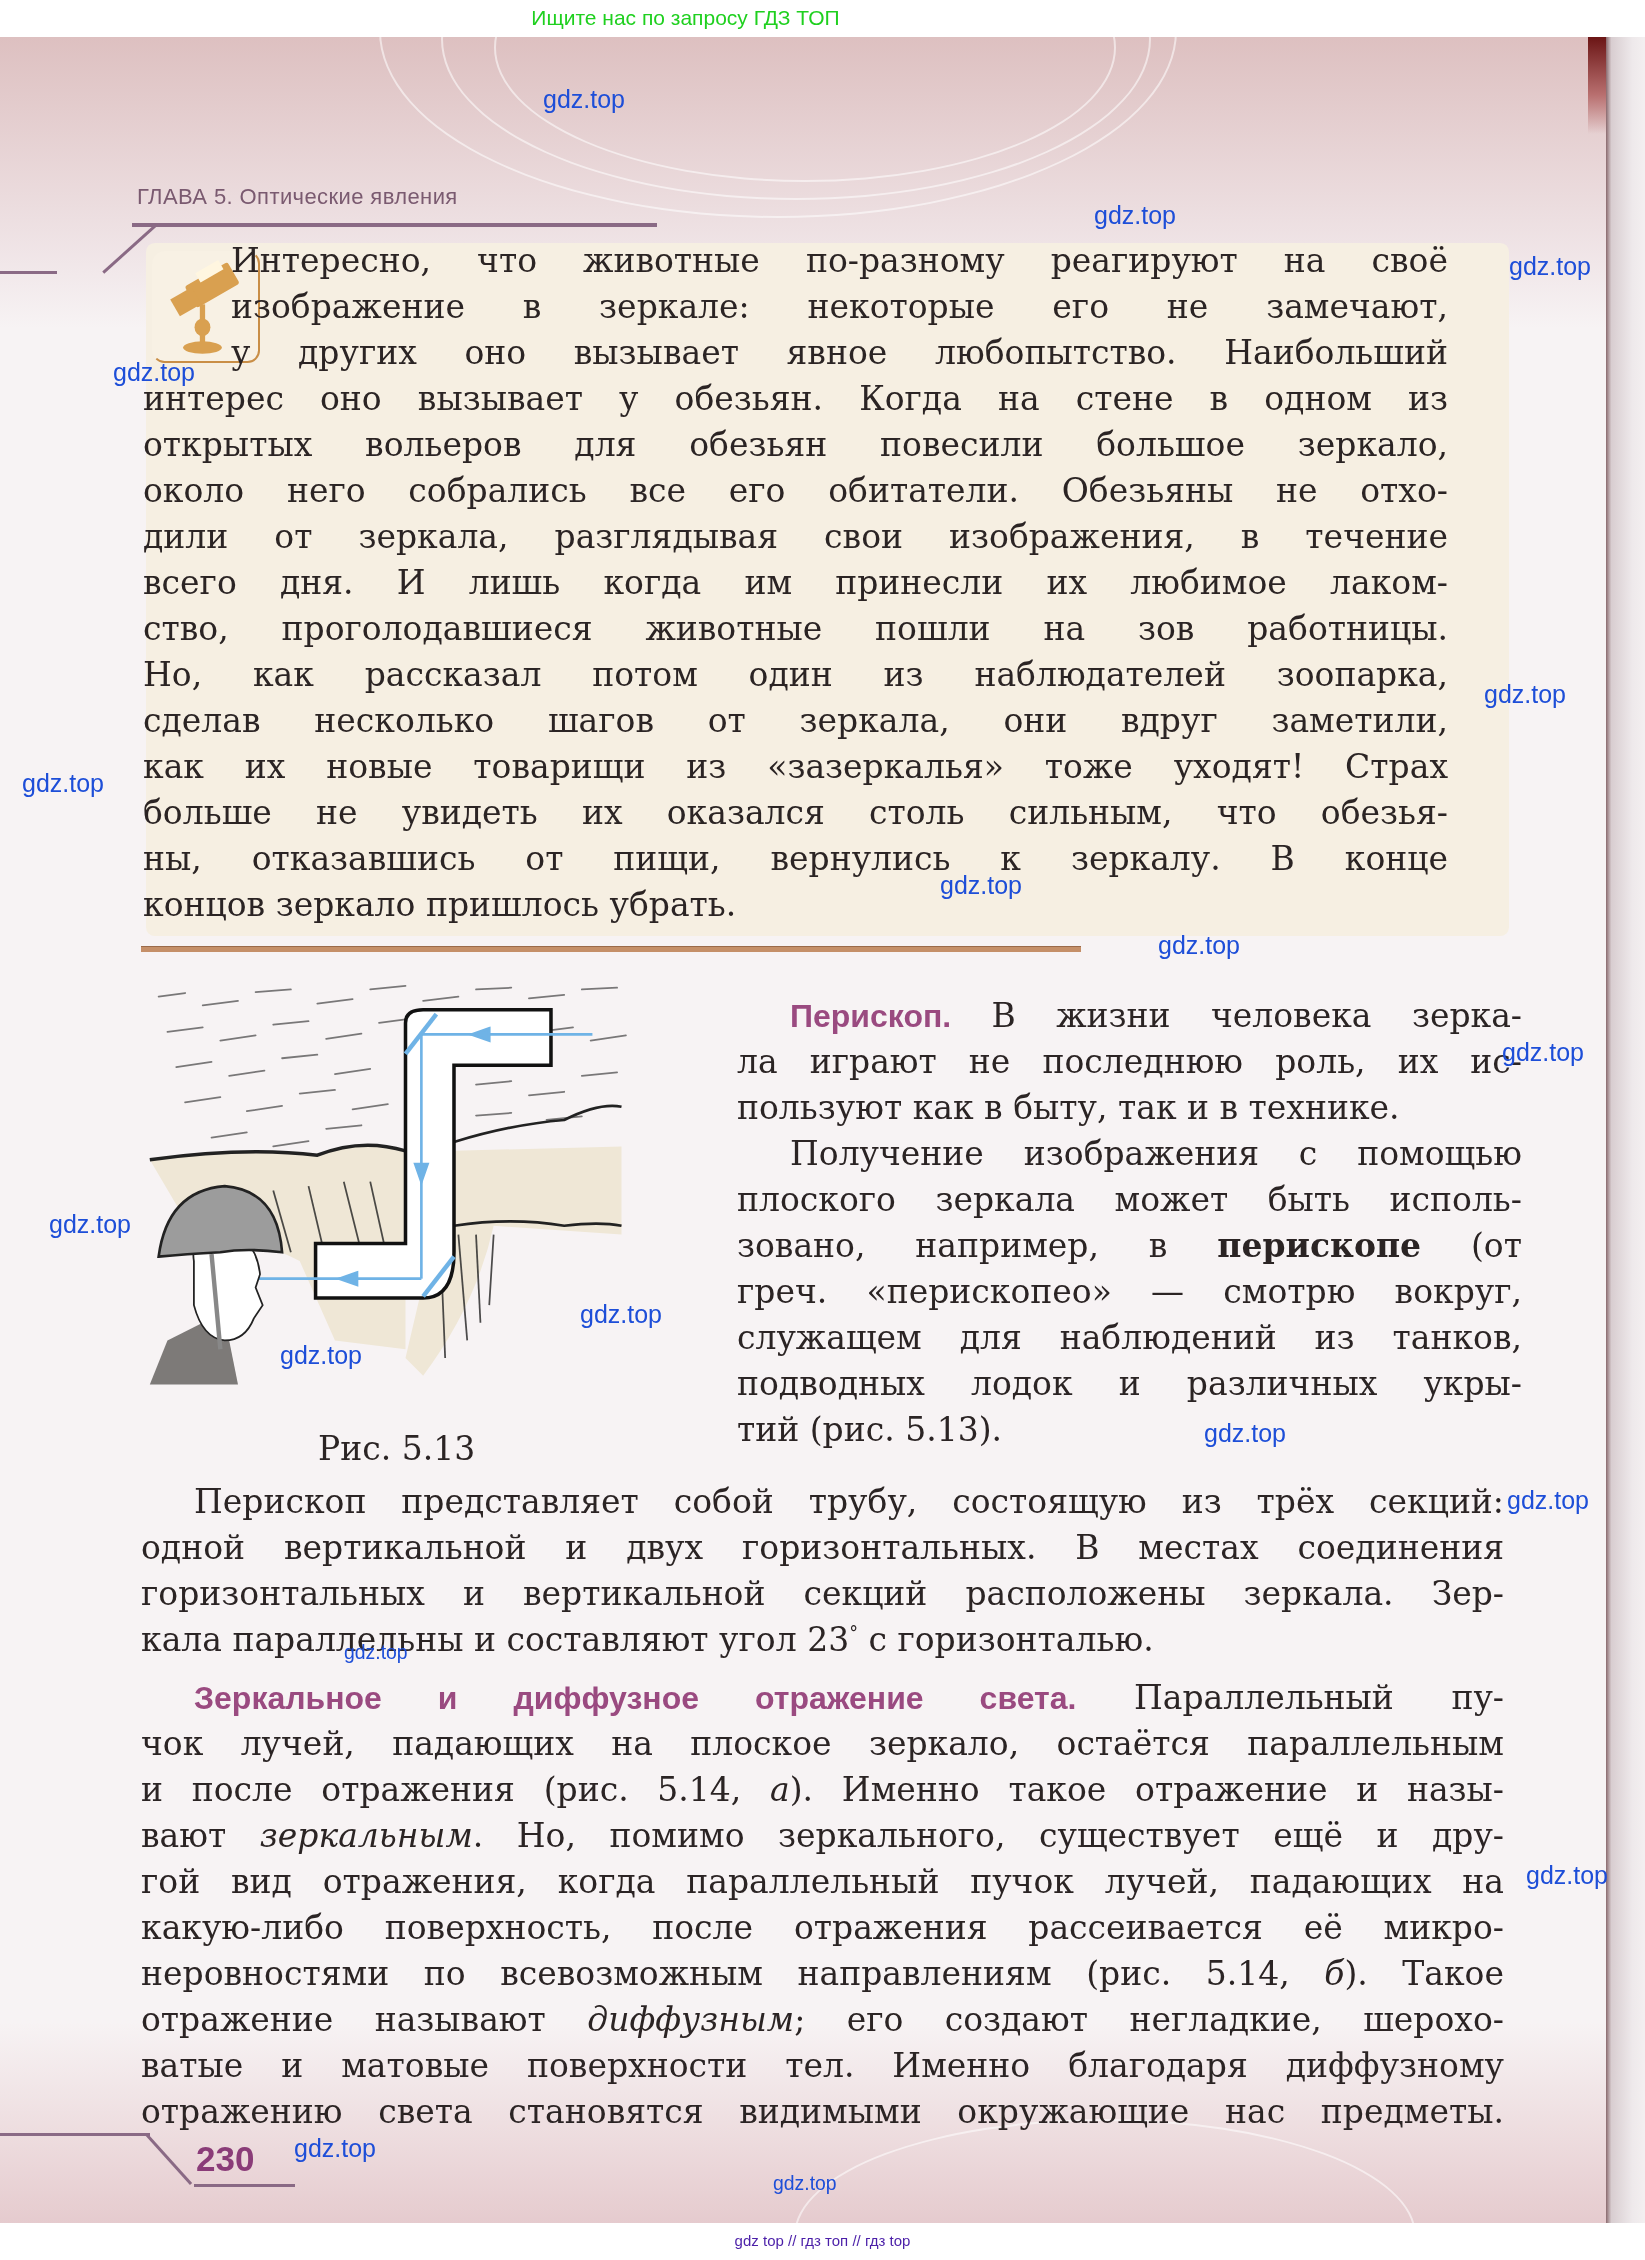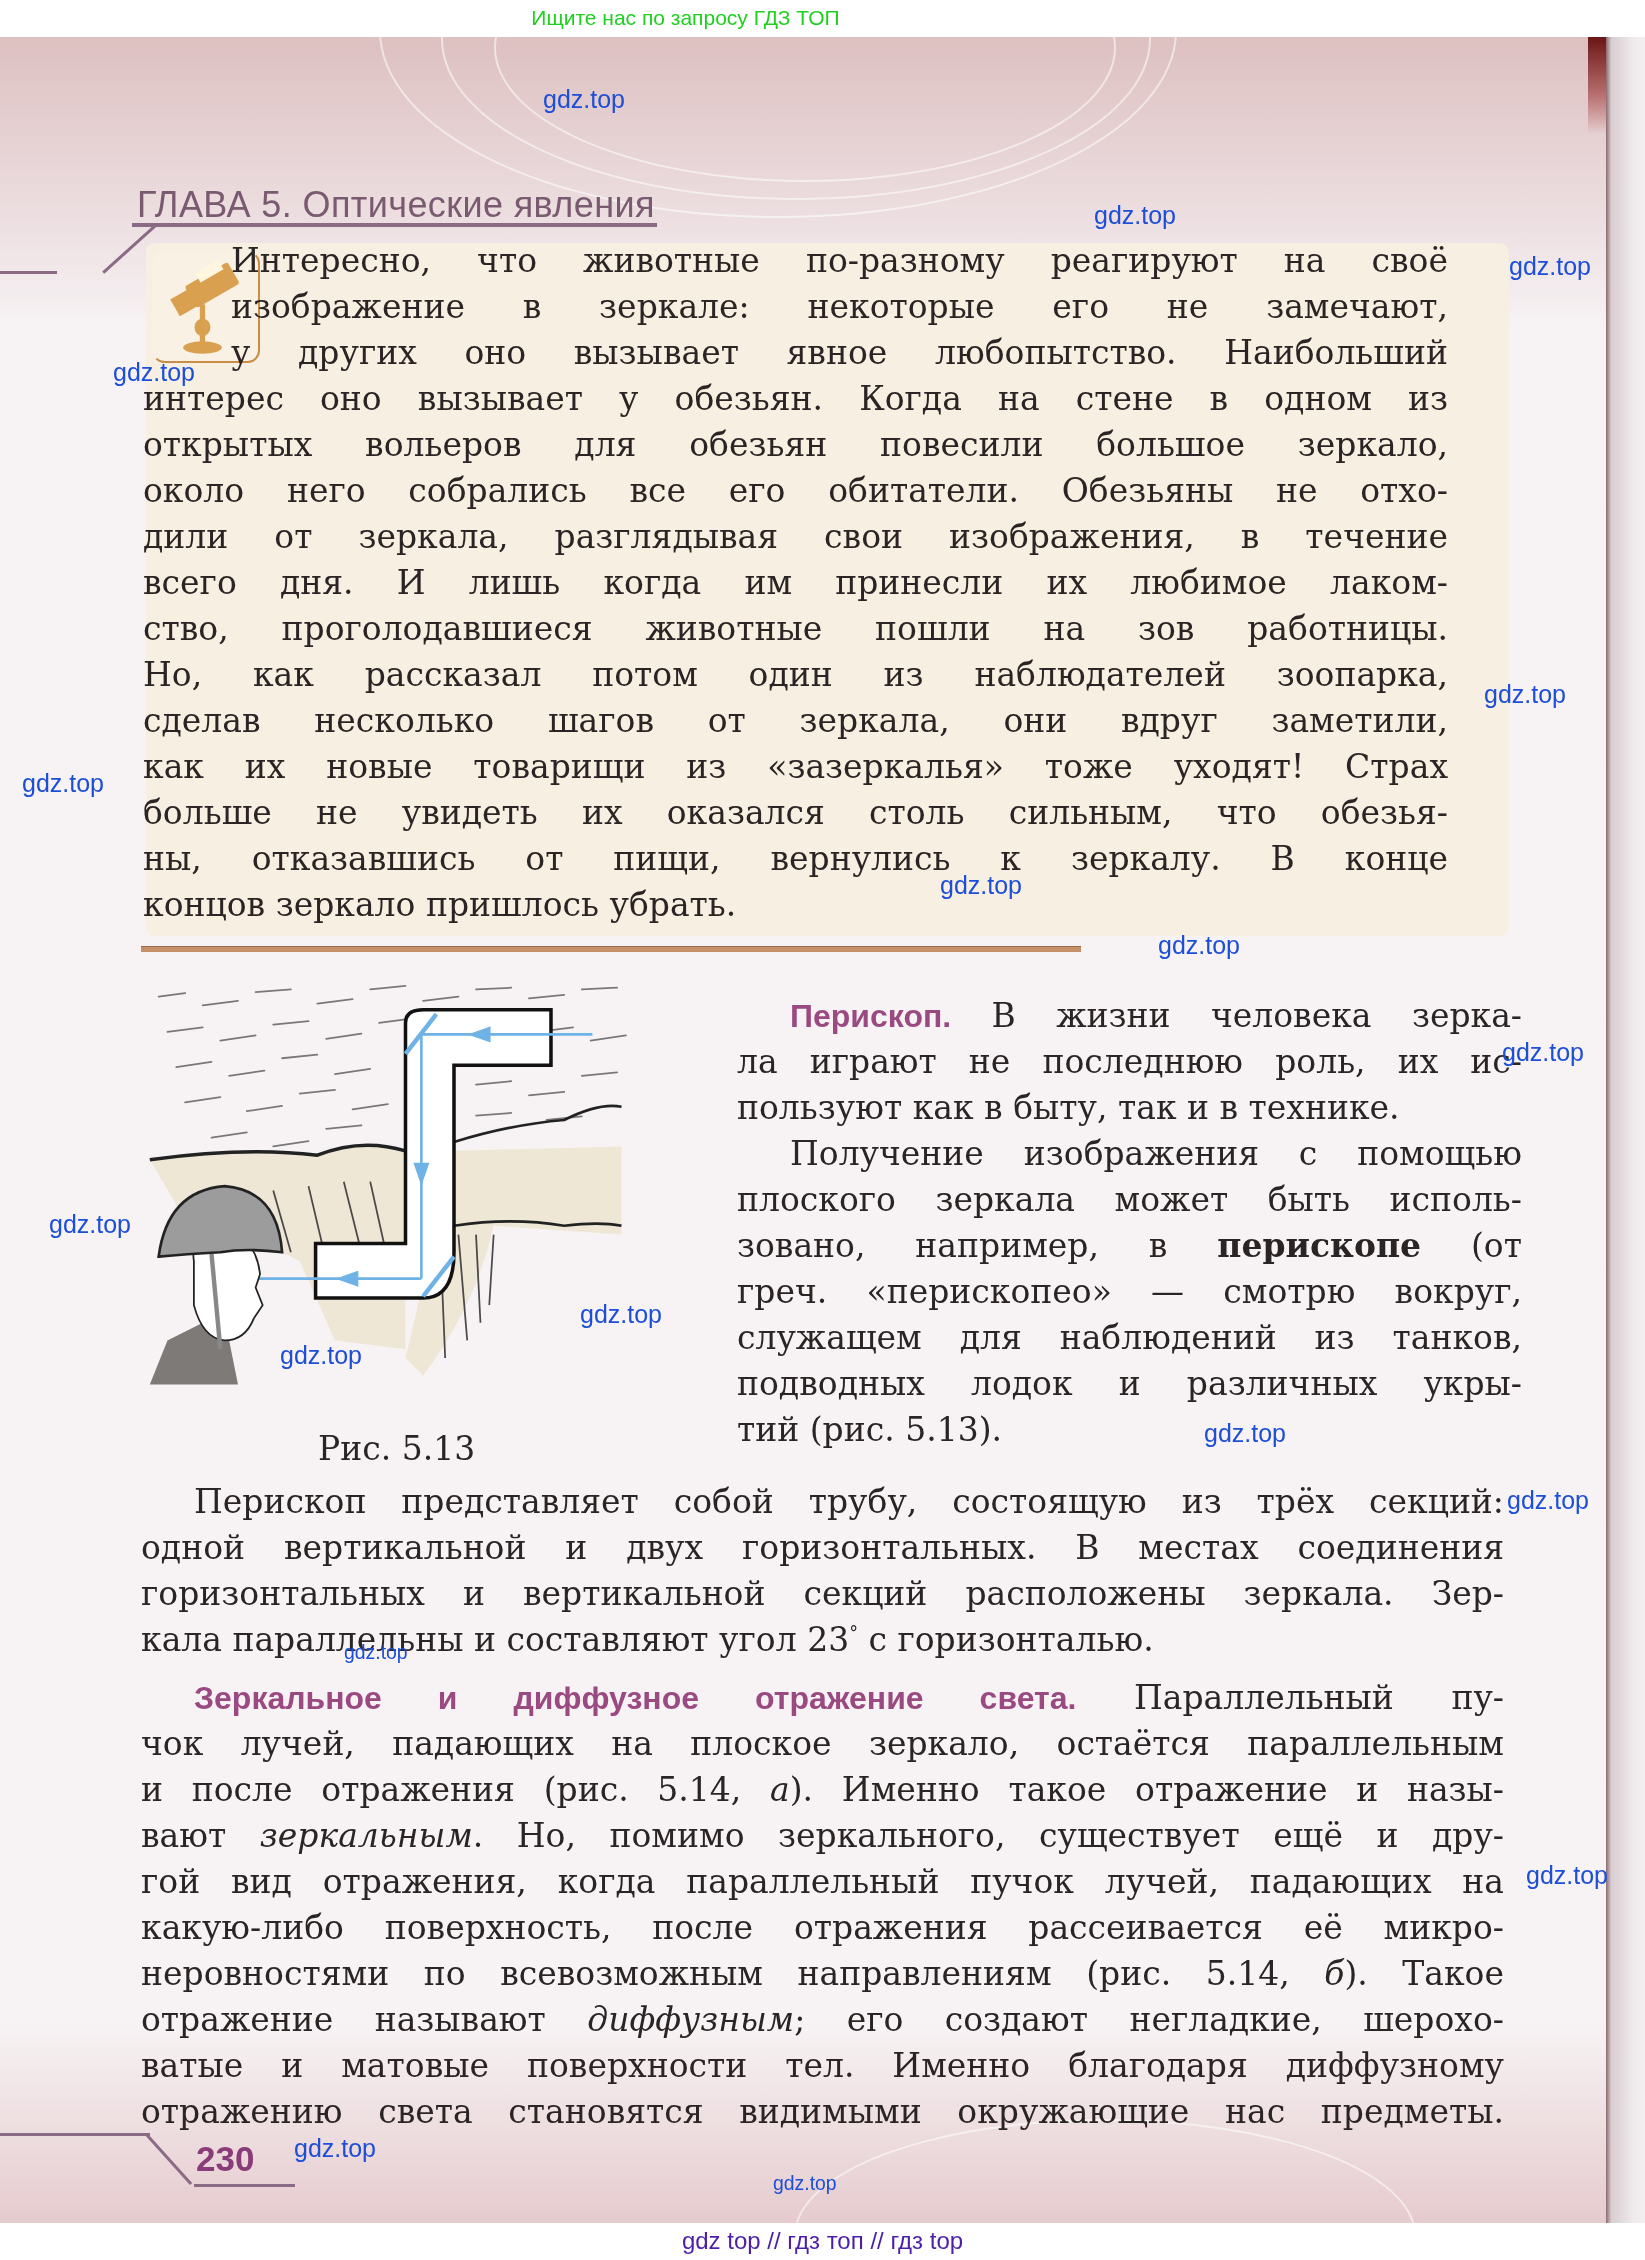--- a/index.html
+++ b/index.html
@@ -8,23 +8,23 @@
   .top-banner span { font-family:"Liberation Sans", sans-serif; font-size:21px; color:#1fd01f; line-height:35px; }
   .page { position:absolute; left:0; top:37px; width:1606px; height:2186px;
     background:
       linear-gradient(180deg, rgba(200,150,150,0.55) 0px, rgba(225,200,205,0.35) 212px, rgba(248,244,246,0.0) 291px, rgba(248,244,246,0) 1985px, rgba(215,170,175,0.55) 2186px),
       #f7f3f4; }
   .page .swirl { position:absolute; border-radius:50%; border:2.6px solid rgba(255,255,255,0.55); }
   .spine { position:absolute; left:1606px; top:37px; width:40px; height:2186px;
     background:linear-gradient(90deg, #8a6a6e 0px, #d8cdd0 5.3px, #eee9eb 26.5px, #f4f0f1 40px); }
   .spine-top { position:absolute; left:1588px; top:37px; width:57px; height:97px; background:linear-gradient(180deg,#6b1515,#b97070 60%, rgba(240,230,232,0)); }
   .bottom-banner { position:absolute; left:0; top:2223px; width:1645px; height:37px; background:#fff; text-align:center; }
-  .bottom-banner span { font-family:"Liberation Sans", sans-serif; font-size:24px; color:#4b1fa8; line-height:35px; }
-
-  .chapter-header { position:absolute; left:137px; top:184px; font-family:"Liberation Sans", sans-serif; font-size:36px; color:#7a5a70; letter-spacing:0.4px; }
+  .bottom-banner span { font-family:"Liberation Sans", sans-serif; font-size:15px; color:#4b1fa8; line-height:35px; }
+
+  .chapter-header { position:absolute; left:137px; top:184px; font-family:"Liberation Sans", sans-serif; font-size:22px; color:#7a5a70; letter-spacing:0.4px; }
   .header-rule { position:absolute; left:132px; top:223px; width:525px; height:3.5px; background:#8a6a85; }
   .header-diag { position:absolute; left:84px; top:224px; width:71px; height:2.6px; background:#8a6a85; transform-origin:right top; transform:rotate(-42deg); }
   .header-left-rule { position:absolute; left:0; top:271px; width:57px; height:2.6px; background:#8a6a85; }
 
   .info-box { position:absolute; left:146px; top:243px; width:1363px; height:693px; background:#f6efe2; border-radius:8.8px; }
   .info-icon { position:absolute; left:152px; top:251px; width:104px; height:108px; background:#f8f1e4; border:2.6px solid #c98e46; border-radius:12.4px; border-left-color:transparent; border-top-color:transparent; }
   .info-text { position:absolute; left:231px; top:238px; width:1217px; font-size:33px; line-height:46px; color:#2b2424; }
   .info-text .line { display:block; white-space:nowrap; text-align:justify; text-align-last:justify; }
 
   .divider { position:absolute; left:141px; top:946px; width:940px; height:5.3px; background:#c58f68; border-top:0.9px solid #9a6a4a; }

